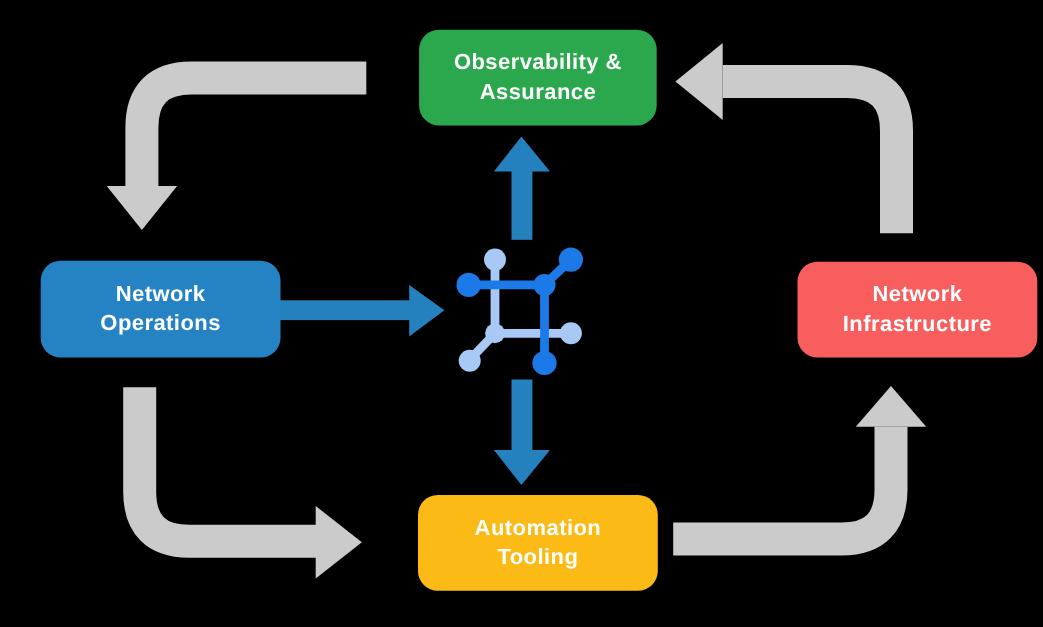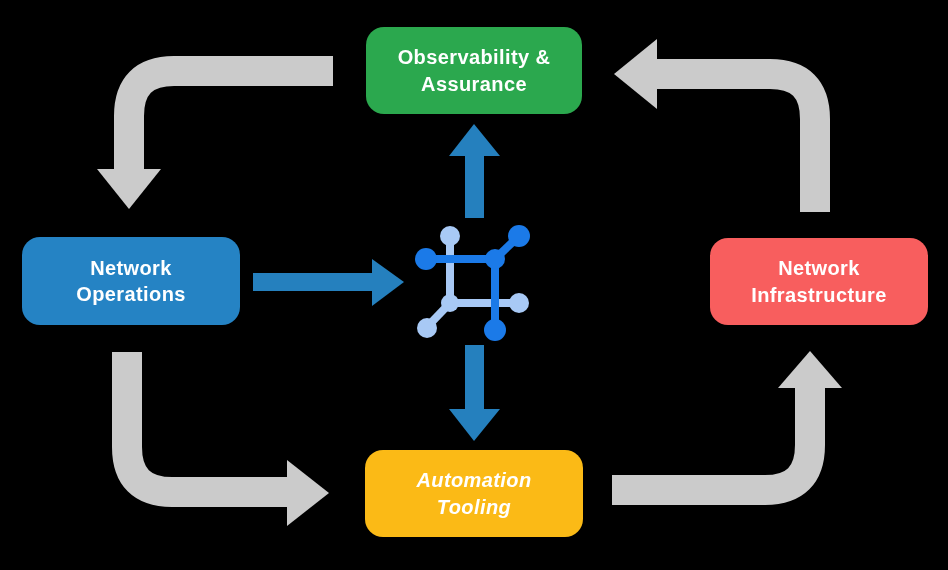--- a/index.html
+++ b/index.html
@@ -22,34 +22,35 @@
     width: 948px;
     height: 570px;
   }
   .node {
     position: absolute;
     border-radius: 18px;
     display: flex;
     align-items: center;
     justify-content: center;
     box-sizing: border-box;
+    margin-left: 15px;
   }
   .node-label {
     color: var(--label-text, #ffffff);
     font-size: 20px;
     font-weight: bold;
     letter-spacing: 0.4px;
     line-height: 1.32;
     text-align: center;
     white-space: pre-line;
   }
   .node--observability { left: 366px; top: 27px;  width: 216px; height: 87px; background: var(--node-green,  #2BA84E); }
   .node--operations    { left: 22px;  top: 237px; width: 218px; height: 88px; background: var(--node-blue,   #2583C4); }
   .node--infrastructure{ left: 710px; top: 238px; width: 218px; height: 87px; background: var(--node-red,    #F85E5E); }
-  .node--automation    { left: 365px; top: 450px; width: 218px; height: 87px; background: var(--node-yellow, #FBBA16); font-style: italic; }
+  .node--automation    { left: 365px; top: 450px; width: 218px; height: 87px; background: var(--node-yellow, #FBBA16); }
 
   
   .gray-shaft  { stroke: var(--arrow-gray, #CBCBCB); stroke-width: 30; fill: none; }
   .gray-head   { fill: var(--arrow-gray, #CBCBCB); }
   .blue-fill   { fill: var(--flow-blue, #2580BE); }
   .icon-light-line { stroke: var(--icon-light-blue, #A8C9F5); stroke-width: 8; fill: none; }
   .icon-light-dot  { fill: var(--icon-light-blue, #A8C9F5); }
   .icon-dark-line  { stroke: var(--icon-dark-blue, #1B7AE8); stroke-width: 8; fill: none; }
   .icon-dark-dot   { fill: var(--icon-dark-blue, #1B7AE8); }
 </style>

